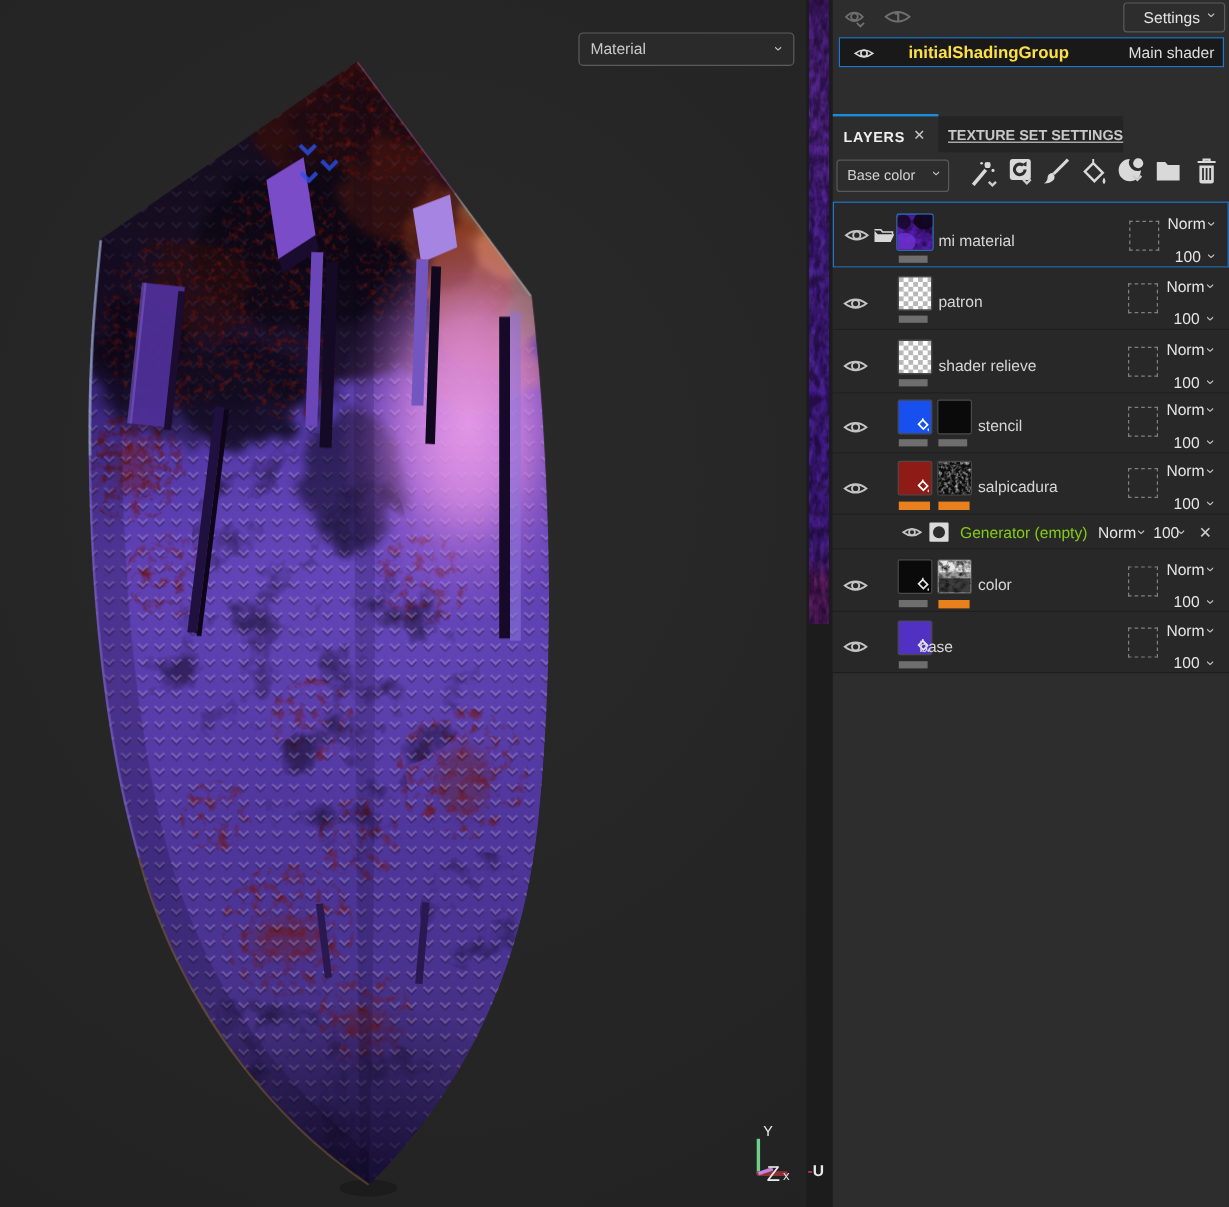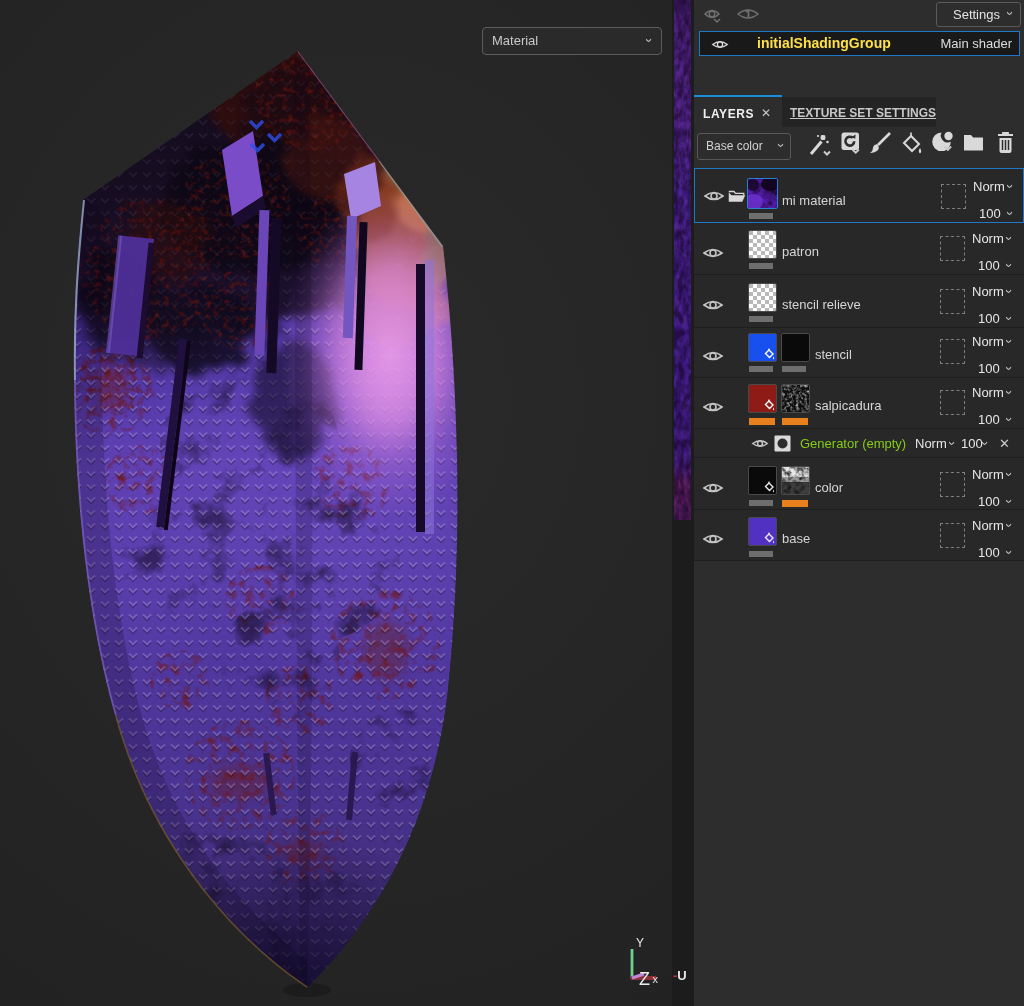--- a/index.html
+++ b/index.html
@@ -390,21 +390,21 @@
         <span class="norm" style="top:8px">Norm <span class="cv">›</span></span>
         <span class="hund" style="top:35px">100&nbsp; <span class="cv">›</span></span>
       </div>
 <div class="lrow" style="position:absolute;left:0;top:107px;height:53px;">
         <svg class="eye" width="22" height="16" viewBox="0 0 22 16" style="top:22px">
           <path d="M2 8 Q11 1 20 8 Q11 15 2 8 Z" fill="none" stroke="#c4c4c4" stroke-width="1.6"></path>
           <circle cx="11" cy="8" r="3" fill="none" stroke="#c4c4c4" stroke-width="1.6"></circle>
         </svg>
         <div class="thumb " style="left:54px;top:8px;background:repeating-conic-gradient(#ffffff 0% 25%, #b8b8b8 0% 50%) 0 0/8px 8px;"></div>
         <div class="bar" style="left:55px;top:41px;width:24px;"></div>
-        <span class="lname" style="left:88px;top:22px">stencil relieve</span>
+        <span class="lname" style="left:88px;top:22px">shader relieve</span>
         <div class="mask" style="top:14px"></div>
         <span class="norm" style="top:9px">Norm <span class="cv">›</span></span>
         <span class="hund" style="top:36px">100&nbsp; <span class="cv">›</span></span>
       </div>
 <div class="lrow" style="position:absolute;left:0;top:160px;height:50px;">
         <svg class="eye" width="22" height="16" viewBox="0 0 22 16" style="top:20px">
           <path d="M2 8 Q11 1 20 8 Q11 15 2 8 Z" fill="none" stroke="#c4c4c4" stroke-width="1.6"></path>
           <circle cx="11" cy="8" r="3" fill="none" stroke="#c4c4c4" stroke-width="1.6"></circle>
         </svg>
         <div class="thumb " style="left:54px;top:5px;background:#1750ee;">
@@ -498,19 +498,19 @@
           <circle cx="11" cy="8" r="3" fill="none" stroke="#c4c4c4" stroke-width="1.6"></circle>
         </svg>
         <div class="thumb " style="left:54px;top:7px;background:#5131c2;">
           <svg width="14" height="14" viewBox="0 0 14 14" style="position:absolute;right:0px;bottom:0px">
             <path d="M3.5 6.5 L7 3 L11 7 L7.5 10.5 Z" fill="none" stroke="#e8e8ff" stroke-width="1.4"></path>
             <path d="M7 3 L7 1.5" stroke="#e8e8ff" stroke-width="1.2"></path>
             <path d="M11.5 9.5 q1.3 2 0 3 q-1.3-1 0-3Z" fill="#e8e8ff"></path>
           </svg>
         </div>
         <div class="bar" style="left:55px;top:41px;width:24px;"></div>
-        <span class="lname" style="left:88px;top:21px">base</span>
+        <span class="lname" style="left:72px;top:21px">base</span>
         <div class="mask" style="top:13px"></div>
         <span class="norm" style="top:8px">Norm <span class="cv">›</span></span>
         <span class="hund" style="top:35px">100&nbsp; <span class="cv">›</span></span>
       </div>
 </div>
 </div>
 
 </body></html>

